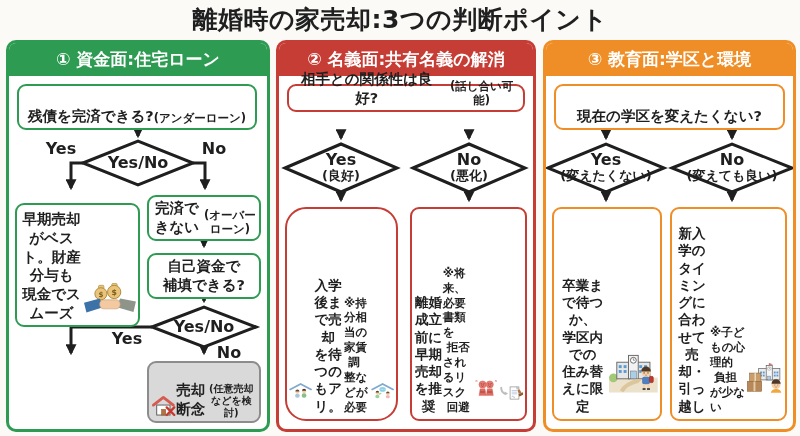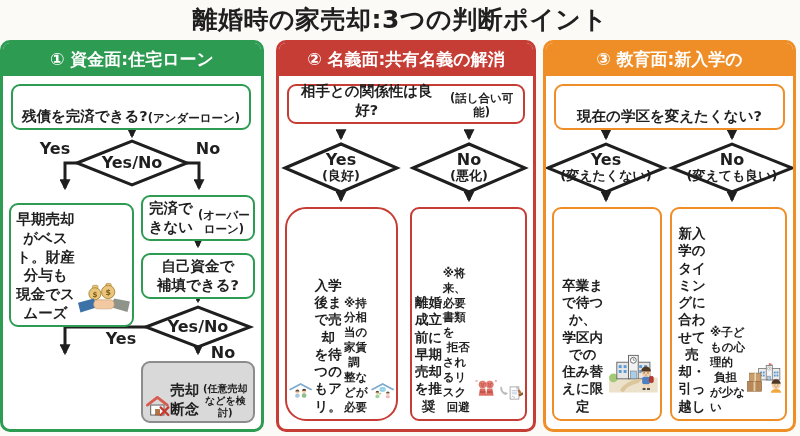--- a/index.html
+++ b/index.html
@@ -28,21 +28,21 @@
   .dmain{font-size:16px;line-height:1.05;}
   .dsub{font-size:13px;line-height:1.15;}
 </style>
 </head>
 <body>
 
 <div class="stage">
 
   <div class="title">離婚時の家売却:3つの判断ポイント</div>
 
-  <section class="col green" style="left:0;width:264px;">
+  <section class="col green" style="left:6px;width:264px;">
     <svg class="flow" viewBox="0 0 258 386">
       <defs>
         <marker id="m1" viewBox="0 0 10 10" refX="8" refY="5" markerWidth="11" markerHeight="11" orient="auto" markerUnits="userSpaceOnUse">
           <path d="M0,0 L10,5 L0,10 Z" fill="#1f1f1f"></path>
         </marker>
       </defs>
       <g stroke="#1f1f1f" stroke-width="3" fill="none">
         <path d="M129,87 V93" marker-end="url(#m1)"></path>
         <path d="M74,120 H62 V145" marker-end="url(#m1)"></path>
         <path d="M184,120 H196 V145" marker-end="url(#m1)"></path>
@@ -126,21 +126,21 @@
         <path d="M190,87 V95" marker-end="url(#m2)"></path>
         <path d="M62,149 V157" marker-end="url(#m2)"></path>
         <path d="M190,149 V157" marker-end="url(#m2)"></path>
       </g>
       <polygon points="6,125 62,101 118,125 62,149" fill="#fff" stroke="#1f1f1f" stroke-width="3"></polygon>
       <polygon points="134,125 190,101 246,125 190,149" fill="#fff" stroke="#1f1f1f" stroke-width="3"></polygon>
     </svg>
 
     <div class="hd">② 名義面:共有名義の解消</div>
 
-    <div class="node" style="left:8px;top:41px;width:238px;height:40px;">
+    <div class="node" style="left:8px;top:41px;width:238px;height:28px;">
       <div class="main">相手との関係性は良好?</div>
       <div class="sub">(話し合い可能)</div>
     </div>
 
     <div class="dtxt" style="left:14px;top:106px;width:96px;height:38px;">
       <div class="dmain">Yes</div>
       <div class="dsub">(良好)</div>
     </div>
     <div class="dtxt" style="left:142px;top:106px;width:96px;height:38px;">
       <div class="dmain">No</div>
@@ -226,21 +226,21 @@
       <g stroke="#1f1f1f" stroke-width="3" fill="none">
         <path d="M60,87 V95" marker-end="url(#m3)"></path>
         <path d="M186,87 V95" marker-end="url(#m3)"></path>
         <path d="M60,149 V157" marker-end="url(#m3)"></path>
         <path d="M186,149 V157" marker-end="url(#m3)"></path>
       </g>
       <polygon points="2,125 60,101 118,125 60,149" fill="#fff" stroke="#1f1f1f" stroke-width="3"></polygon>
       <polygon points="126,125 186,101 246,125 186,149" fill="#fff" stroke="#1f1f1f" stroke-width="3"></polygon>
     </svg>
 
-    <div class="hd">③ 教育面:新入学の</div>
+    <div class="hd">③ 教育面:学区と環境</div>
 
     <div class="node" style="left:8px;top:41px;width:231px;height:46px;">
       <div class="main">現在の学区を変えたくない?</div>
     </div>
 
     <div class="dtxt" style="left:4px;top:106px;width:112px;height:38px;">
       <div class="dmain">Yes</div>
       <div class="dsub">(変えたくない)</div>
     </div>
     <div class="dtxt" style="left:130px;top:106px;width:112px;height:38px;">

